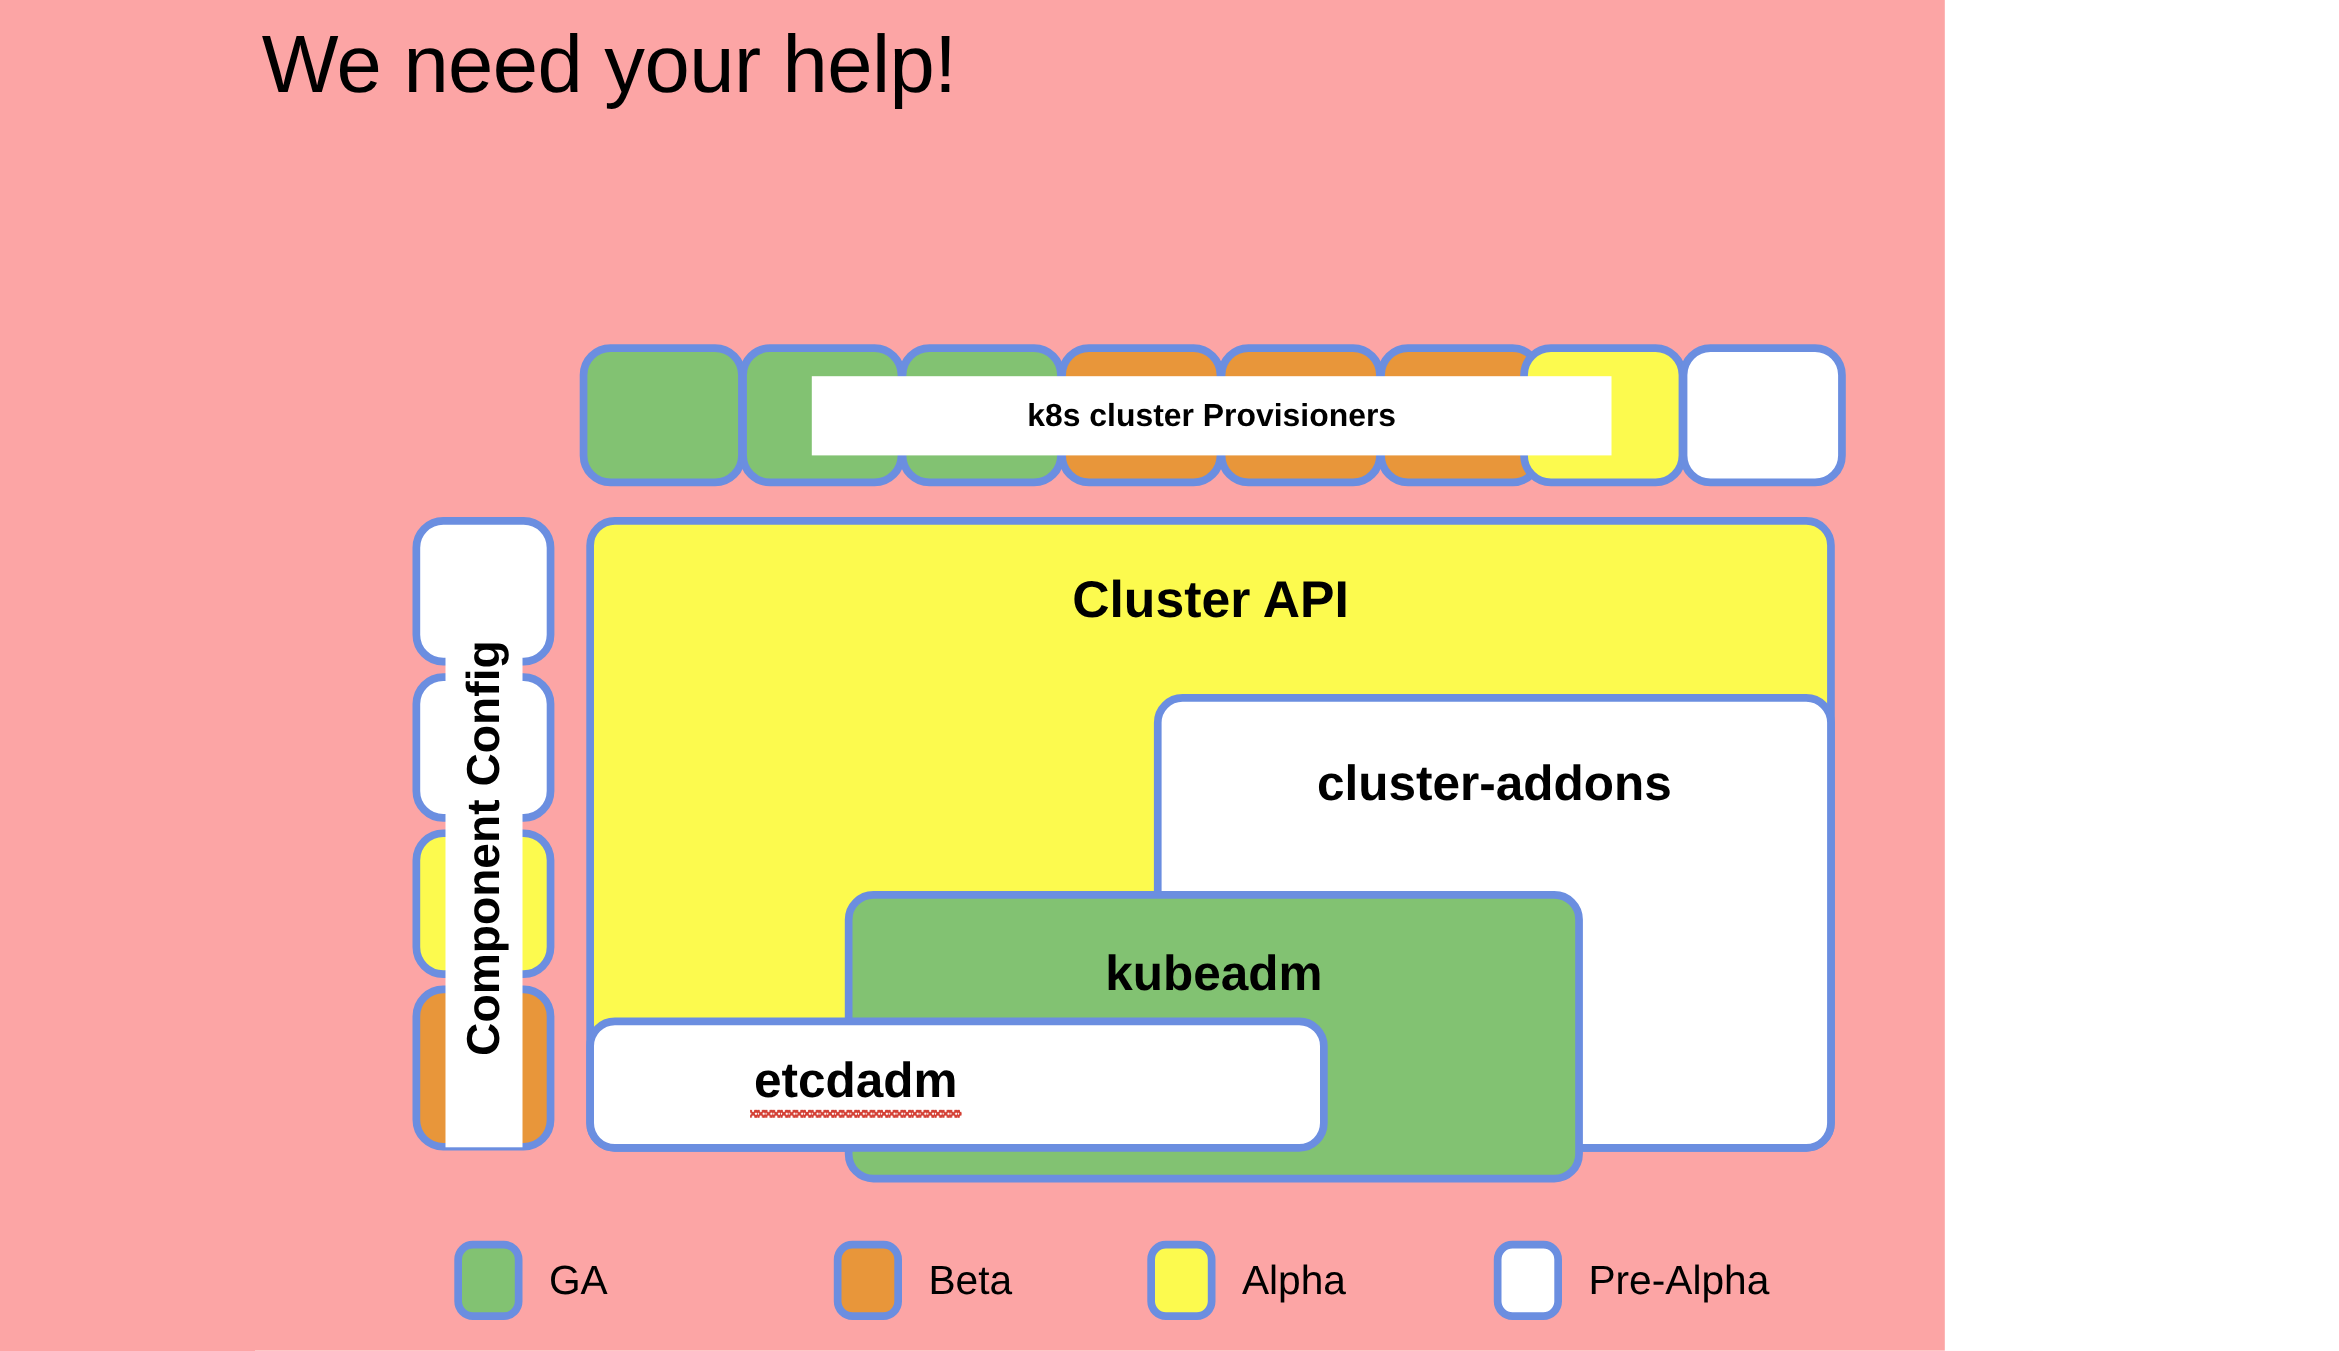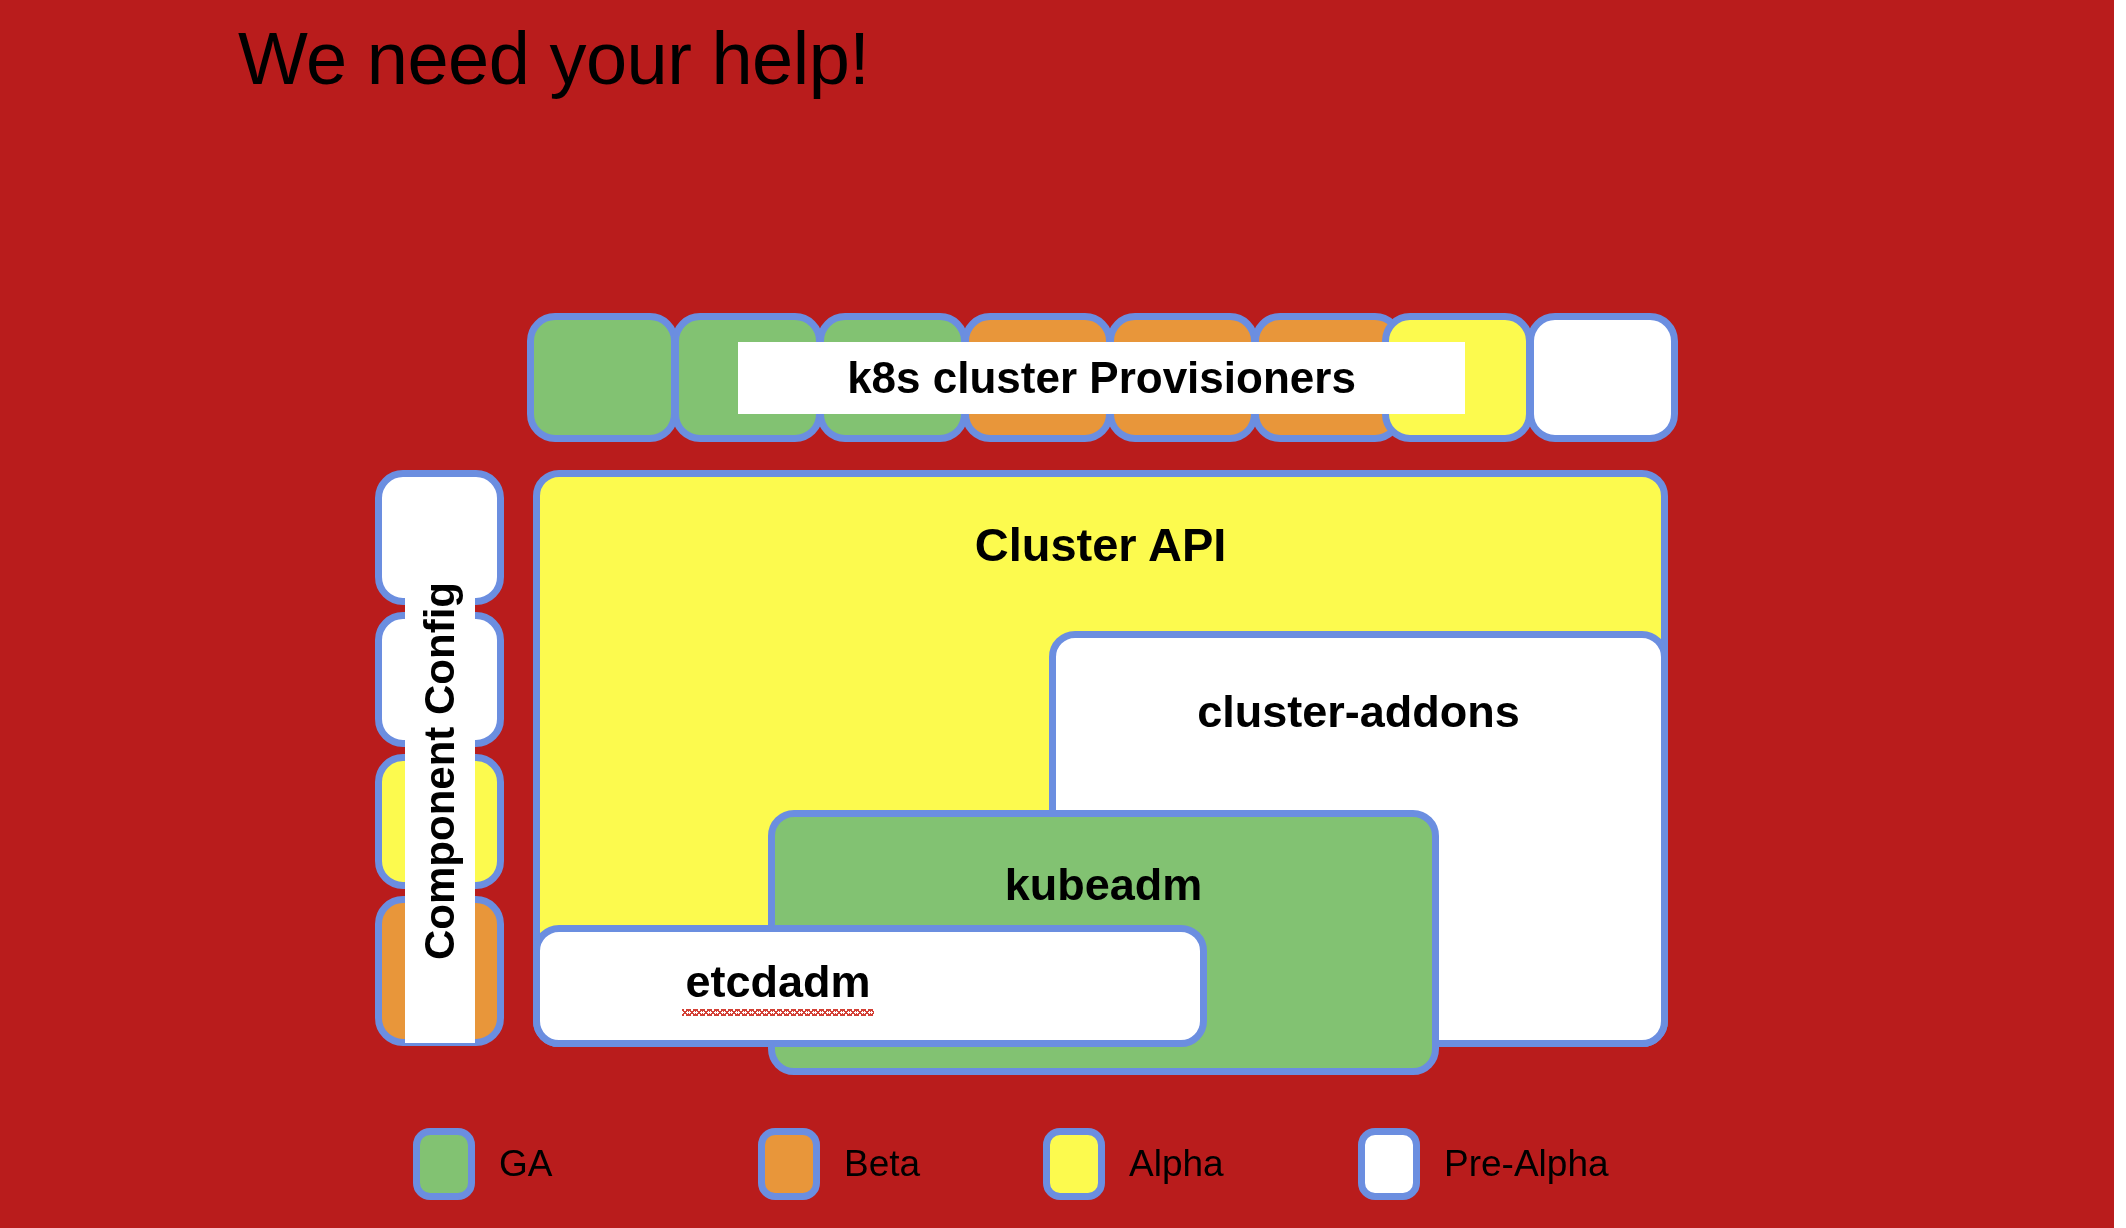--- a/index.html
+++ b/index.html
@@ -5,23 +5,23 @@
   * { box-sizing: border-box; margin: 0; padding: 0; }
   html, body {
     width: 2126px;
     height: 1228px;
     background: #ffffff;
     font-family: "Liberation Sans", sans-serif;
     overflow: hidden;
   }
   #slide {
     position: relative;
-    width: 2114px;
+    width: 1768px;
     height: 1228px;
-    background: #b91c1c;
+    background: #fca5a5;
   }
 
   
   #title {
     position: absolute;
     left: 238px;
     top: 16px;
     font-size: 74px;
     font-weight: 400;
     color: #000000;
@@ -63,21 +63,21 @@
   #prov-label {
     position: absolute;
     left: 738px;
     top: 342px;
     width: 727px;
     height: 72px;
     background: #ffffff;
     display: flex;
     align-items: center;
     justify-content: center;
-    font-size: 44px;
+    font-size: 29px;
     font-weight: bold;
     color: #000000;
     z-index: 40;
     white-space: nowrap;
   }
 
   
   .cc-box {
     position: absolute;
     left: 375px;

